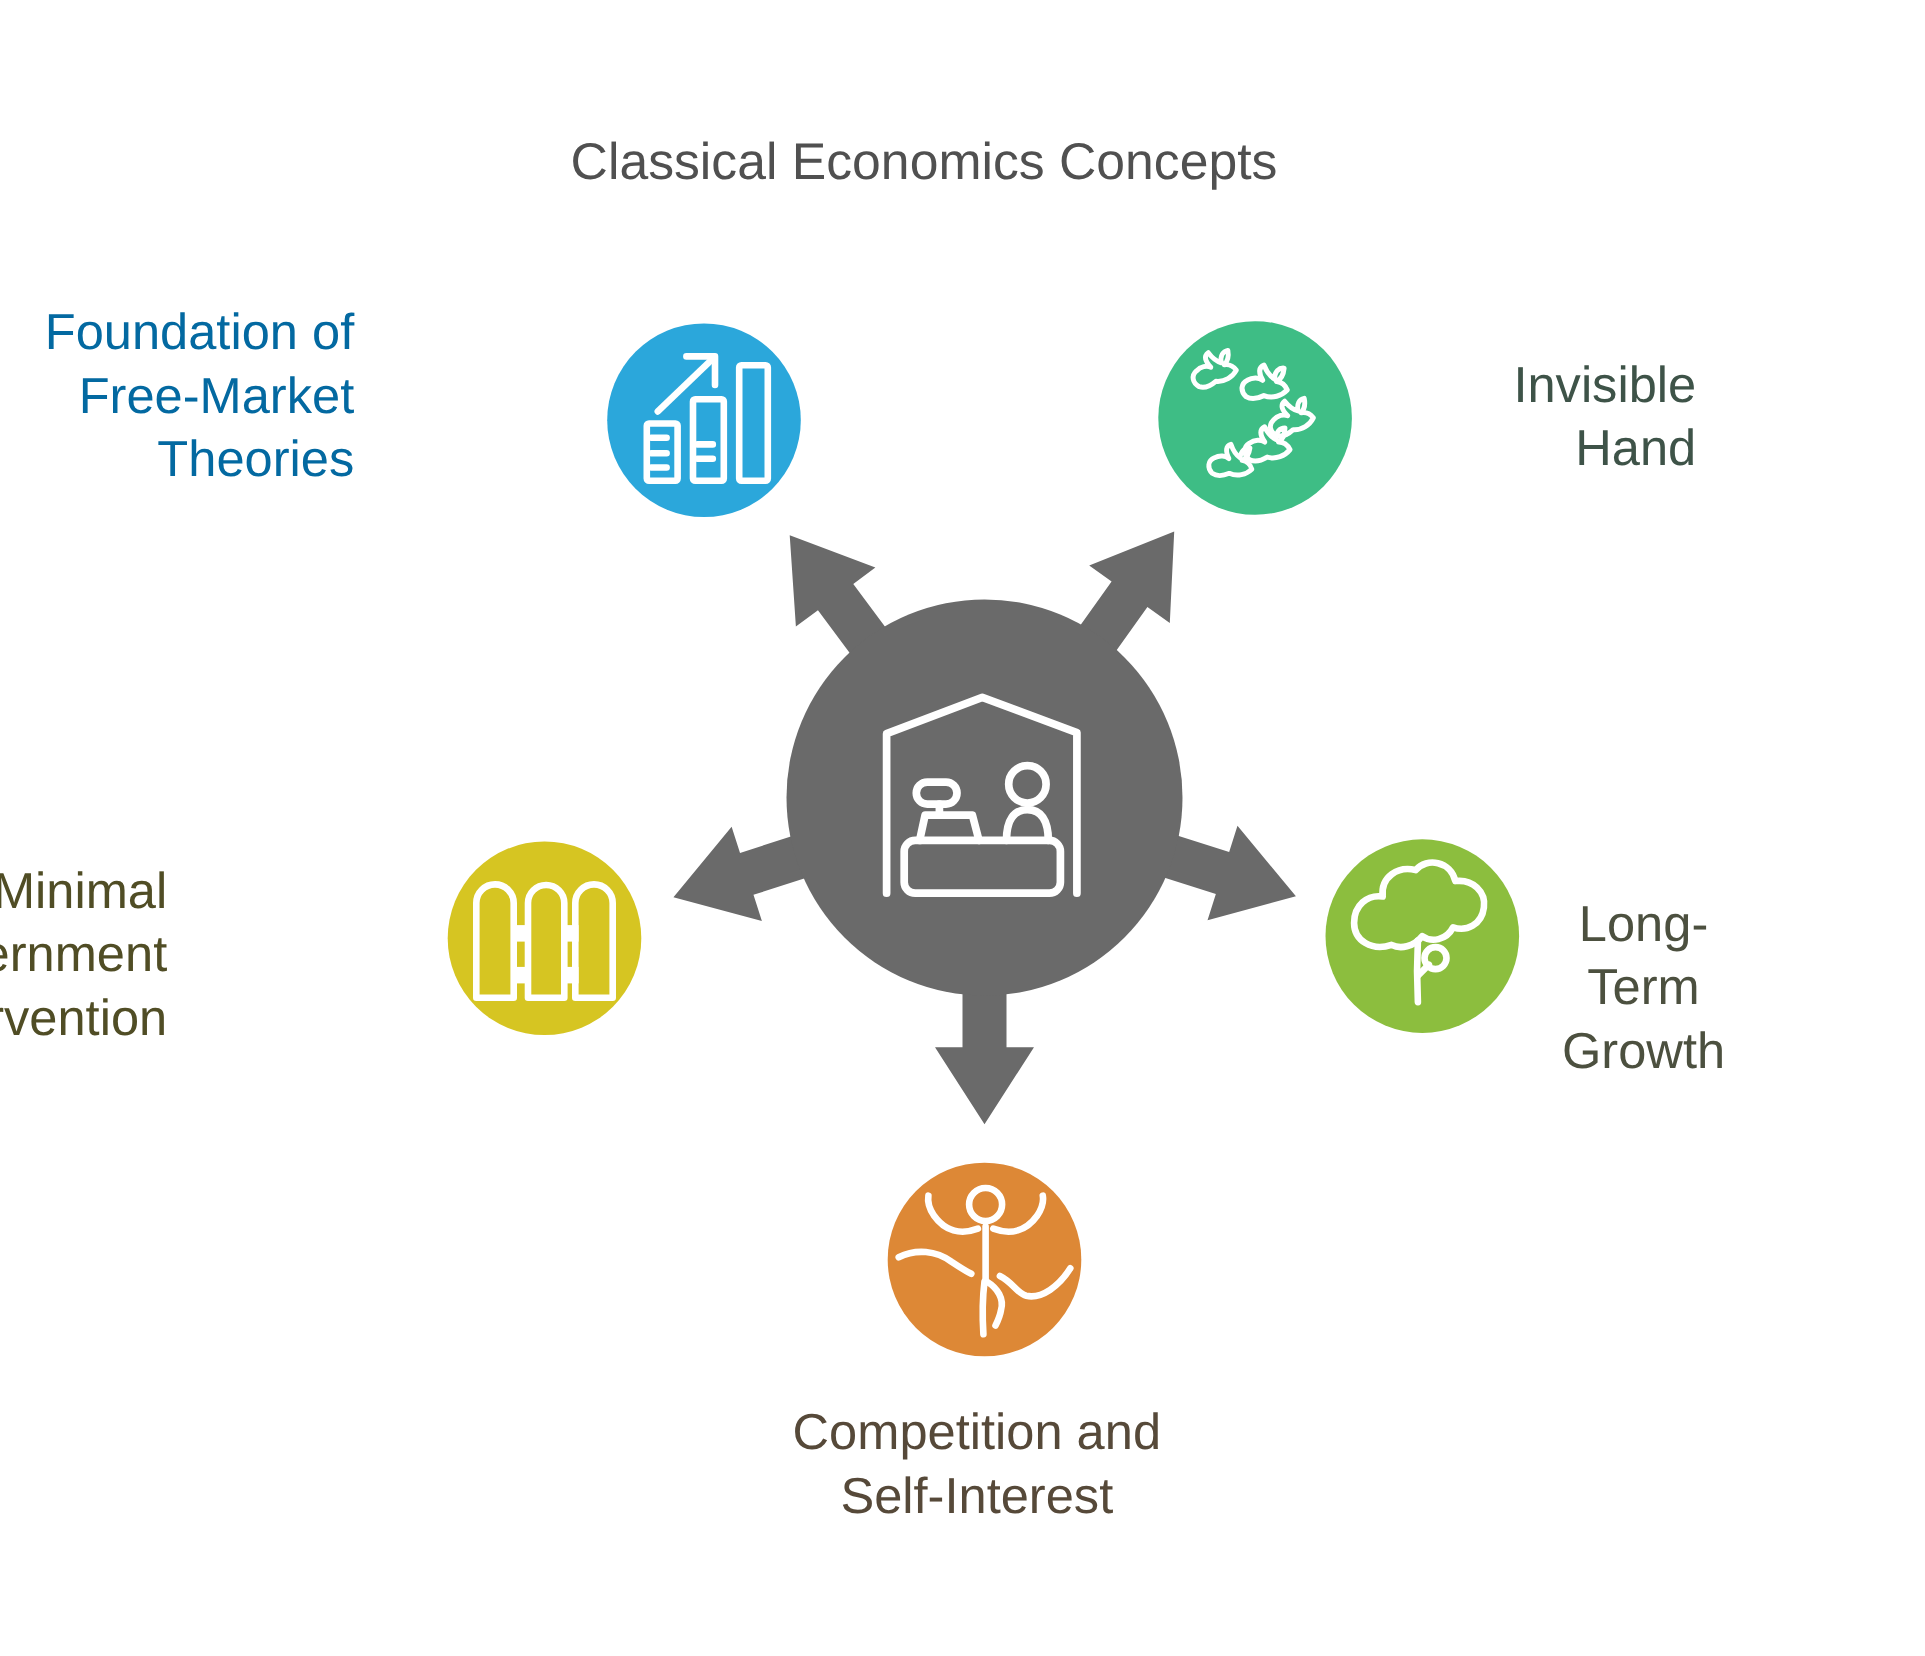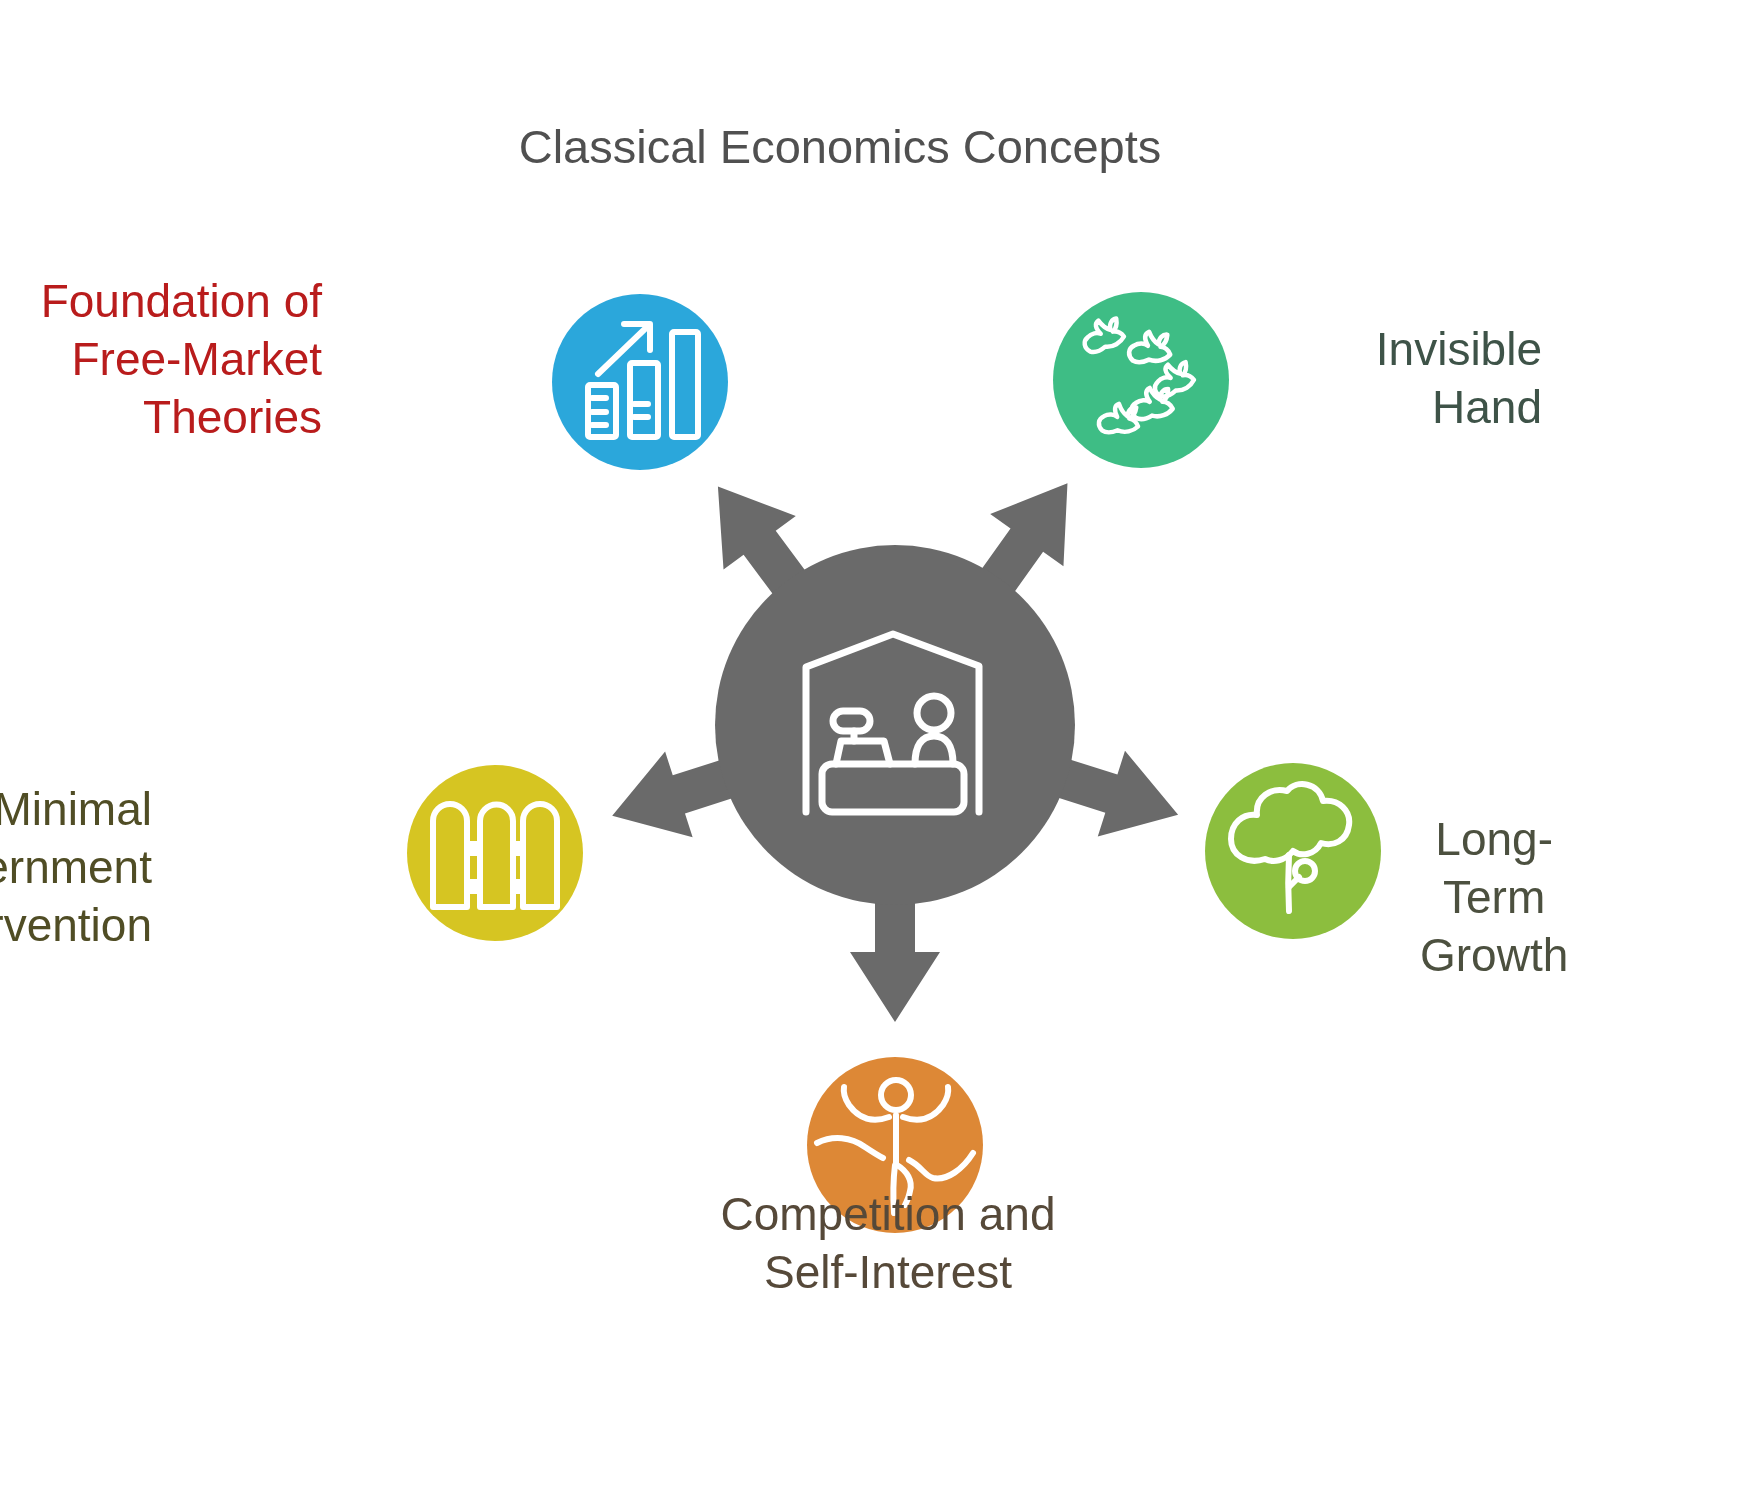--- a/index.html
+++ b/index.html
@@ -7,21 +7,21 @@
        font-family:"Liberation Sans","DejaVu Sans",sans-serif;}
   .canvas{position:relative;width:1542px;height:1505px;background:#fff;}
   .title{position:absolute;left:0;top:118px;width:1680px;text-align:center;
          font-size:47px;line-height:58px;font-weight:400;}
   .label{position:absolute;font-size:46px;line-height:58px;font-weight:400;
          white-space:pre-line;}
   .label-foundation{right:1220px;top:272px;text-align:right;}
   .label-invisible{left:1258px;top:320px;text-align:right;}
   .label-minimal{right:1390px;top:780px;text-align:right;margin-left:32px;}
   .label-longterm{left:1420px;top:810px;text-align:center;}
-  .label-competition{left:588px;width:600px;top:1185px;text-align:center;}
+  .label-competition{left:588px;width:600px;top:1272px;text-align:center;}
   svg.diagram{position:absolute;left:0;top:0;}
 </style>
 </head>
 <body>
 
 <div class="canvas">
 
   <svg class="diagram" width="1750" height="1505" viewBox="0 0 1750 1505">
     <defs>
       <path id="bird-shape" d="M6 26 C1 22 1 16 6 13 C10 10 15 10 18 12 C14 6 14 2 18 0 C20 4 23 8 27 10 C27 4 30 1 34 1 C34 6 32 10 29 12 C33 12 36 14 38 18 C34 23 27 26 20 24 C15 27 10 28 6 26 Z"></path>
@@ -115,21 +115,21 @@
         <path d="M10 86 C26 78 44 80 58 90 C64 94 70 98 76 101"></path>
         <path d="M102 103 C114 109 118 119 126 121 C140 124 156 112 166 96"></path>
         <path d="M88 108 C86 124 86 140 87 156"></path>
         <path d="M90 108 C100 114 106 124 103 134 C102 140 100 144 98 148"></path>
       </g>
     </g>
   </svg>
 
   <div class="title" style="color: rgb(80, 80, 80);">Classical Economics Concepts</div>
 
-  <div class="label label-foundation" style="color: #b91c1c;">Foundation of
+  <div class="label label-foundation" style="color: #0369a1;">Foundation of
 Free-Market
 Theories</div>
 
   <div class="label label-invisible" style="color: rgb(62, 83, 72);">Invisible Hand</div>
 
   <div class="label label-minimal" style="color: rgb(80, 77, 37);">Minimal
 Government
 Intervention</div>
 
   <div class="label label-longterm" style="color: rgb(76, 80, 63);">Long-Term

